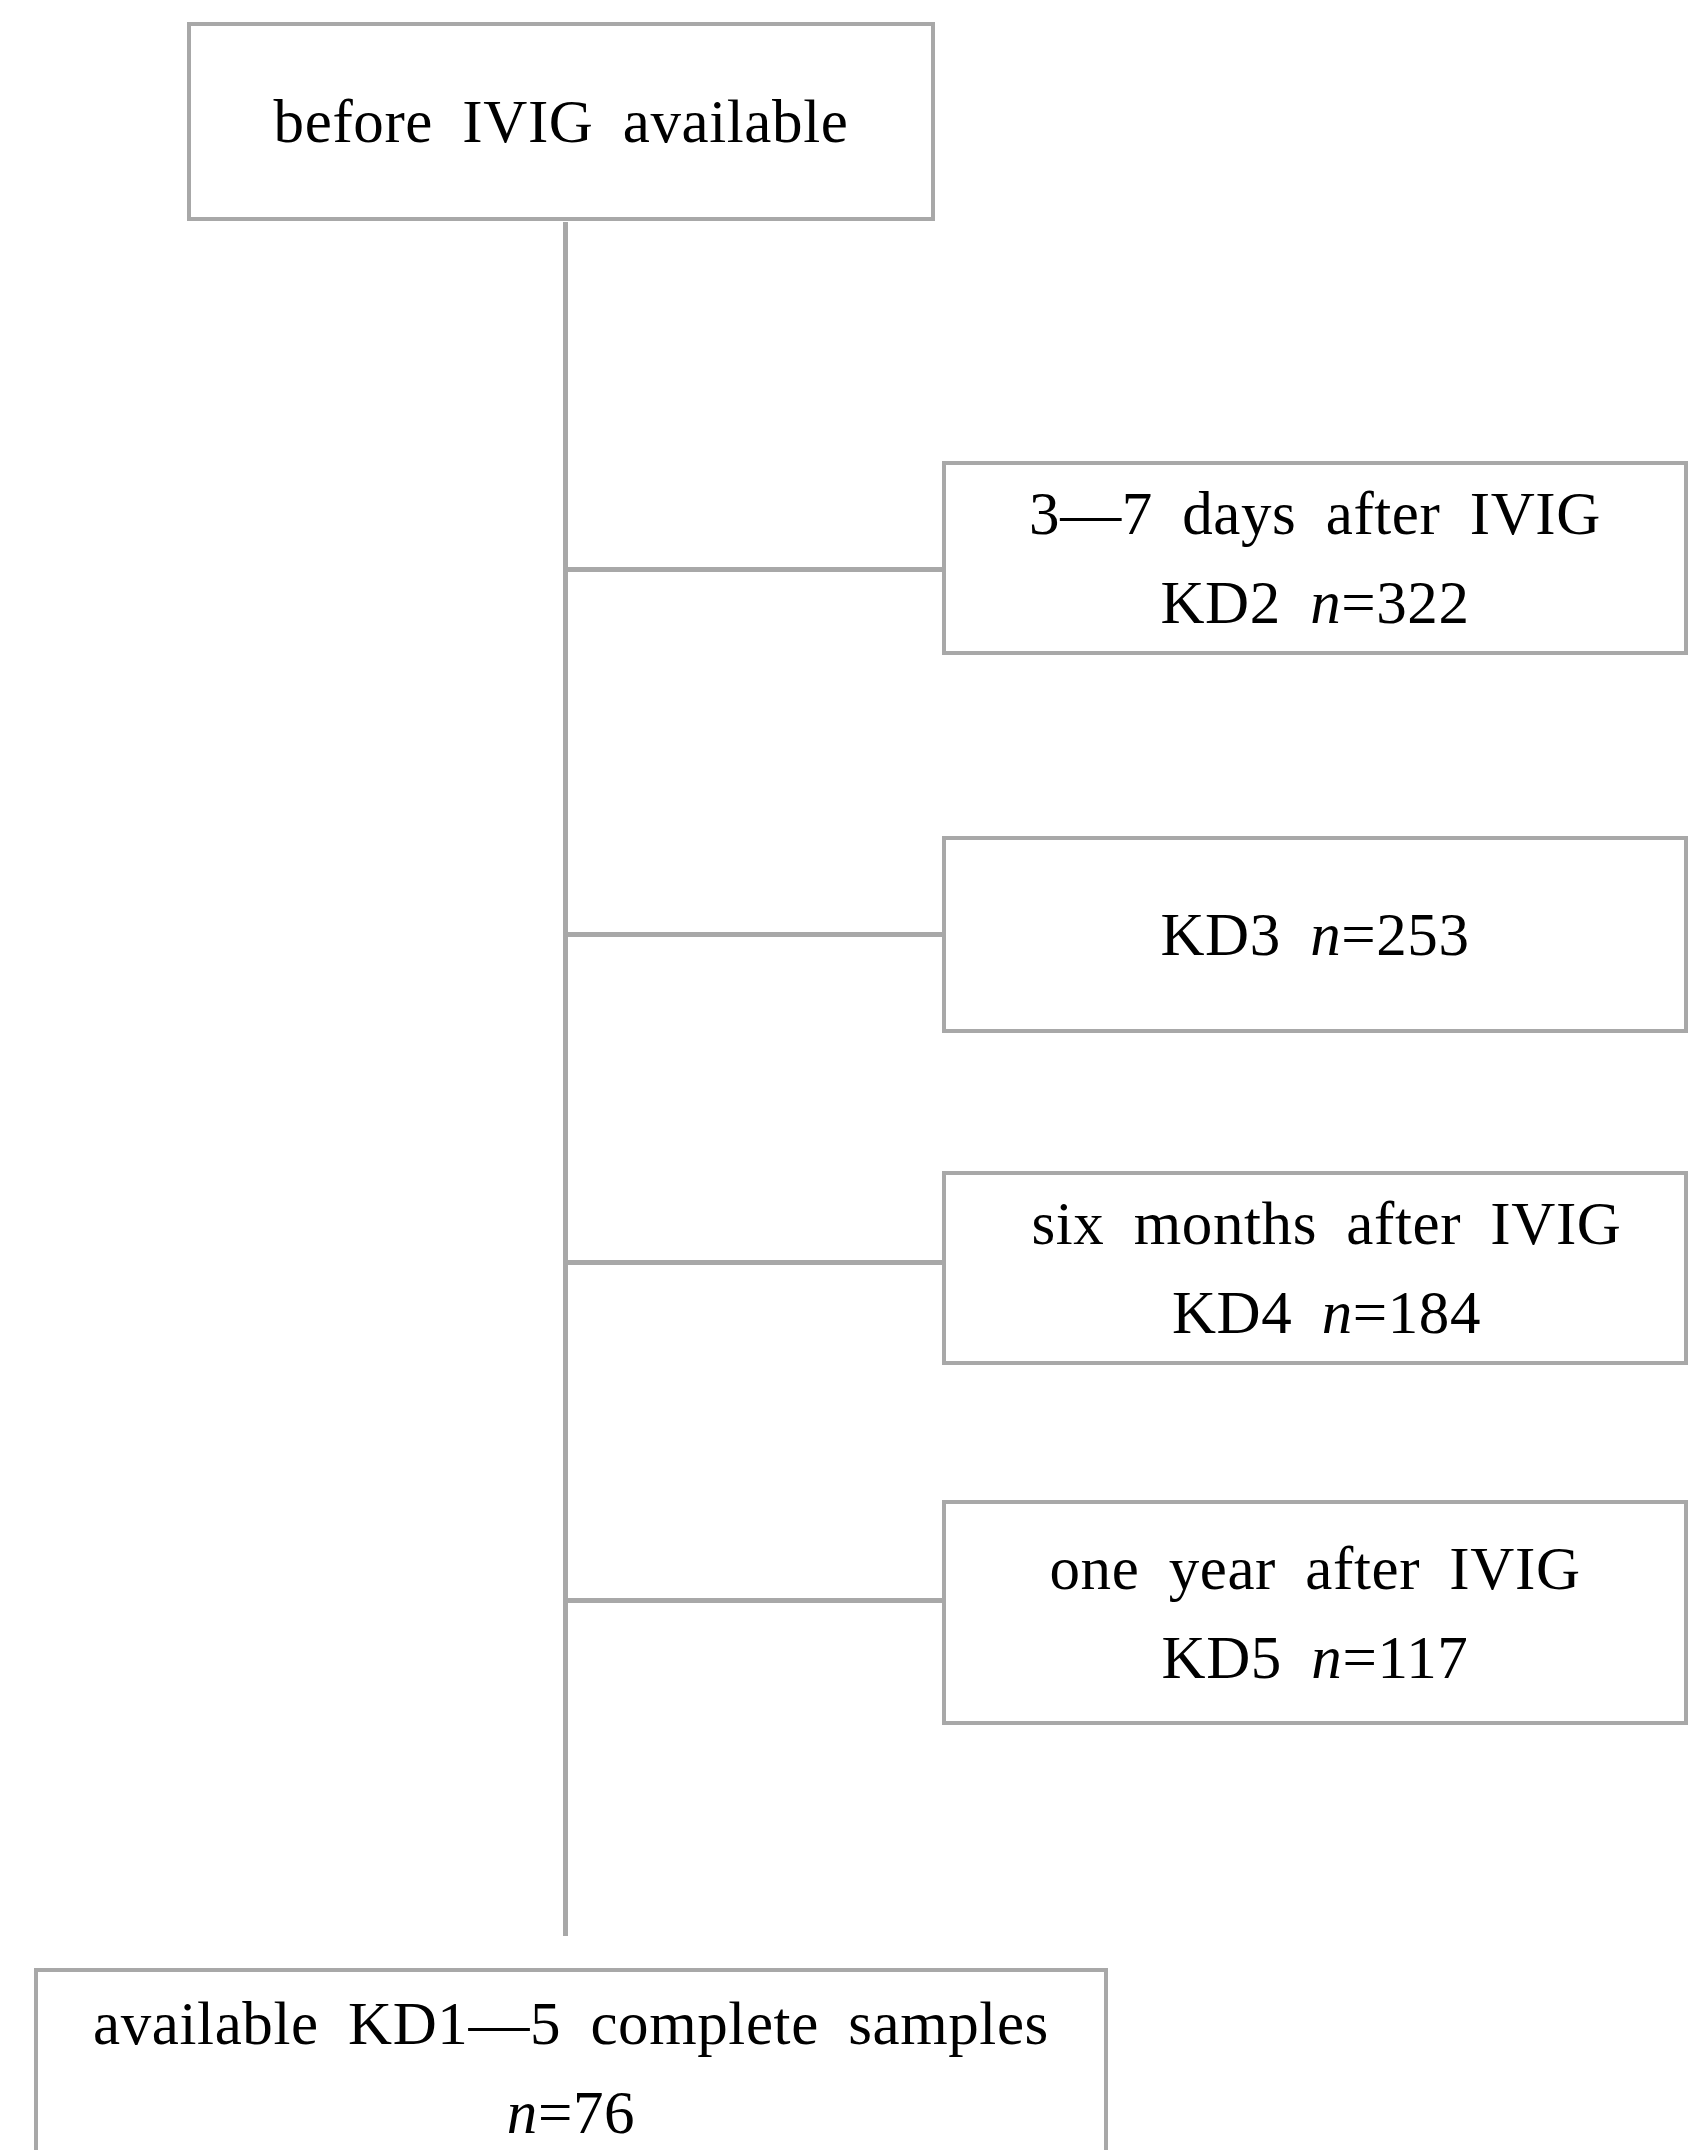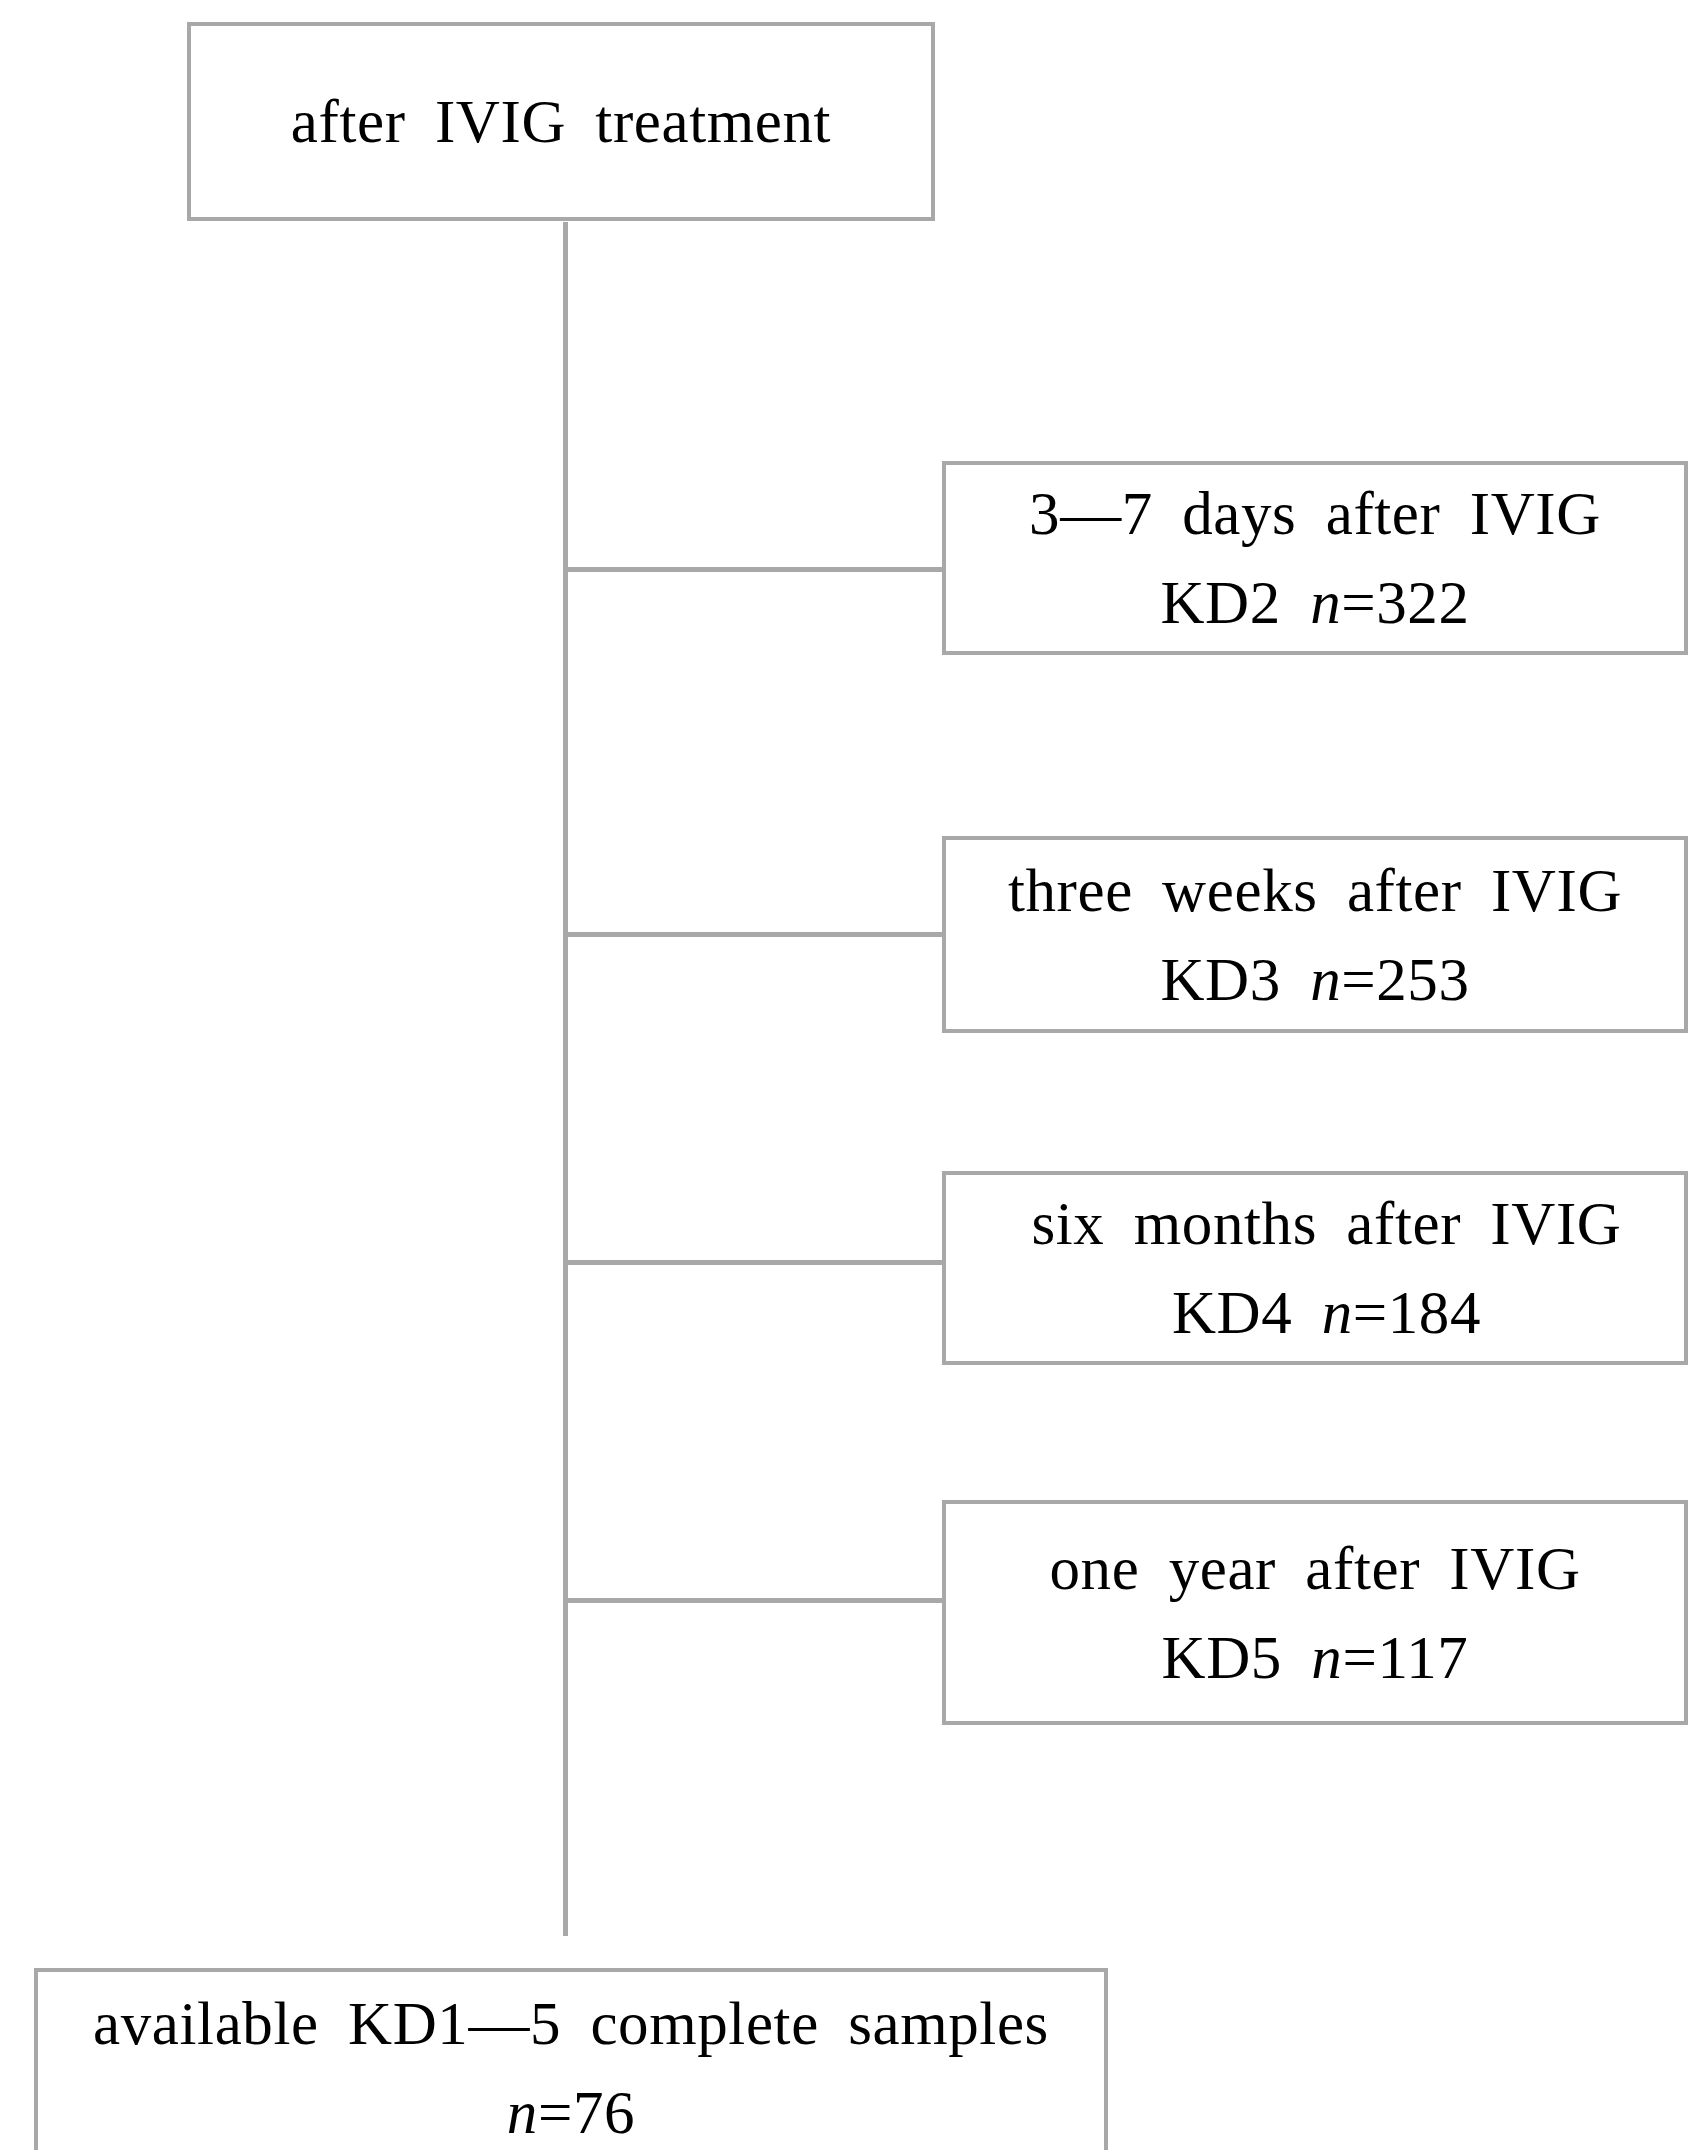--- a/index.html
+++ b/index.html
@@ -61,30 +61,29 @@
 
 <div class="canvas">
 
   <div class="line" id="trunk"></div>
   <div class="line" id="branch-kd2"></div>
   <div class="line" id="branch-kd3"></div>
   <div class="line" id="branch-kd4"></div>
   <div class="line" id="branch-kd5"></div>
 
   <div class="node" id="node-kd1">
-    <div class="l1">after IVIG treatment</div>
+    <div class="l1">before IVIG available</div>
   </div>
 
   <div class="node" id="node-kd2">
     <div class="l1">3—7 days after IVIG</div>
     <div class="l2"><span>KD2 </span><span class="n-italic">n</span><span>=322</span></div>
   </div>
 
   <div class="node" id="node-kd3">
-    <div class="l1">three weeks after IVIG</div>
     <div class="l2"><span>KD3 </span><span class="n-italic">n</span><span>=253</span></div>
   </div>
 
   <div class="node" id="node-kd4">
     <div class="l1">six months after IVIG</div>
     <div class="l2"><span>KD4 </span><span class="n-italic">n</span><span>=184</span></div>
   </div>
 
   <div class="node" id="node-kd5">
     <div class="l1">one year after IVIG</div>

